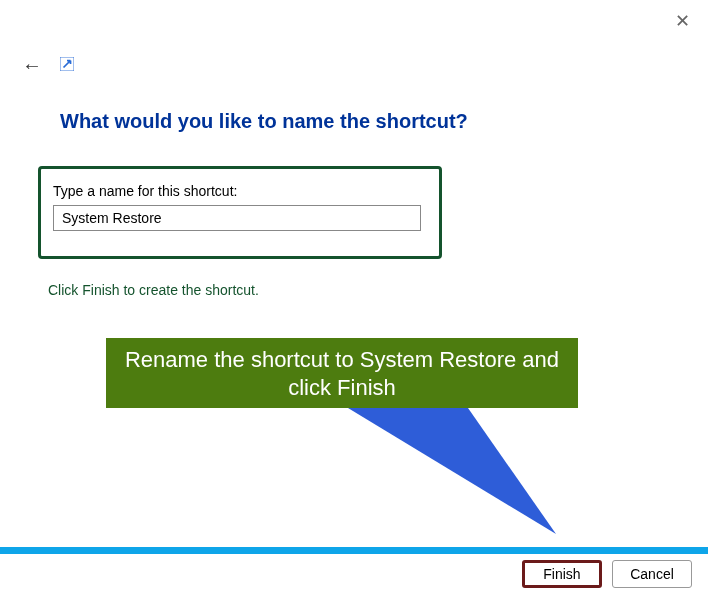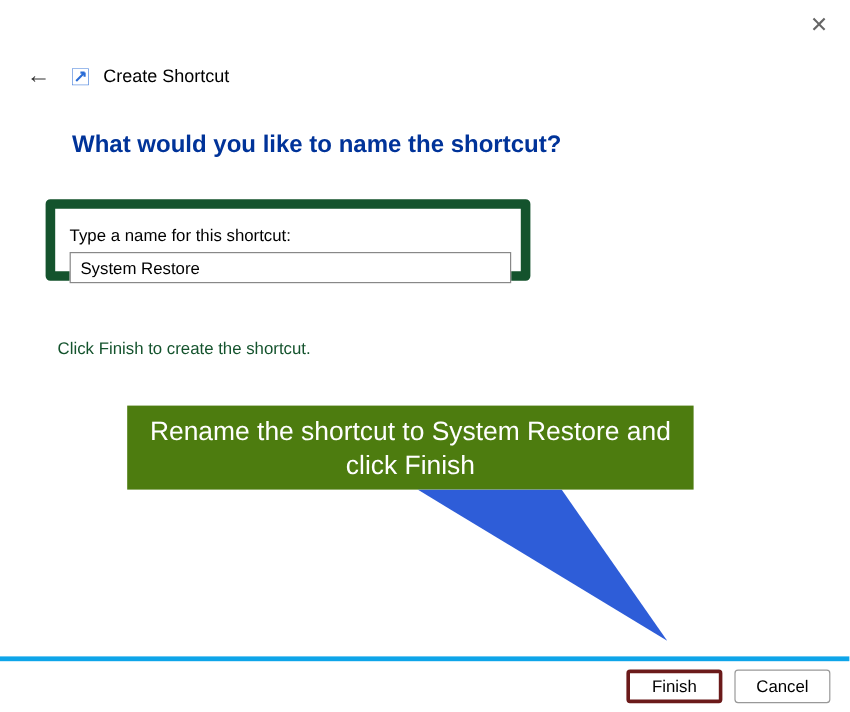--- a/index.html
+++ b/index.html
@@ -5,46 +5,45 @@
   * { box-sizing: border-box; margin: 0; padding: 0; }
   html, body { width: 708px; height: 593px; font-family: "Segoe UI", Arial, sans-serif; background: #fff; overflow: hidden; }
   .window { position: relative; width: 708px; height: 593px; background: #fff; }
   .close { position: absolute; top: 10px; right: 18px; color: #666; font-size: 18px; cursor: pointer; font-family: Arial, sans-serif; }
   .header { position: absolute; top: 50px; left: 16px; display: flex; align-items: center; gap: 12px; }
   .back-arrow { font-size: 20px; color: #333; cursor: pointer; padding: 2px 6px; }
   .shortcut-icon { width: 14px; height: 14px; display: flex; align-items: center; justify-content: center; }
   .shortcut-icon svg { width: 14px; height: 14px; }
   .wizard-title { font-size: 15px; color: #000; }
   .heading { position: absolute; top: 110px; left: 60px; color: #003399; font-size: 20px; font-weight: 700; }
-  .highlight-box { position: absolute; top: 166px; left: 38px; width: 404px; height: 68px; border: 8px solid #14532d; border-radius: 4px; padding: 14px 20px 12px 12px; }
+  .highlight-box { position: absolute; top: 166px; left: 38px; width: 404px; height: 93px; border: 3px solid #14532d; border-radius: 4px; padding: 14px 20px 12px 12px; }
   .label { font-size: 14px; color: #000; margin-bottom: 6px; }
   .name-input { width: 368px; height: 26px; border: 1px solid #888; padding: 2px 8px; font-size: 14px; font-family: Liberation Sans, sans-serif; outline: none; }
   .instruction { position: absolute; top: 282px; left: 48px; font-size: 14px; color: #14532d; }
   .callout { position: absolute; top: 338px; left: 106px; width: 472px; height: 70px; background: #4d7c0f; color: #fff; font-size: 22px; text-align: center; padding: 8px 12px; line-height: 1.25; }
   .callout-tail { position: absolute; top: 408px; left: 348px; width: 214px; height: 130px; }
-  .footer { position: absolute; bottom: 0; left: 0; width: 100%; height: 46px; border-top: 4px solid #0ea5e9; display: flex; align-items: center; justify-content: flex-end; padding-right: 16px; gap: 10px; }
+  .footer { position: absolute; bottom: 0; left: 0; width: 100%; height: 46px; border-top: 7px solid #0ea5e9; display: flex; align-items: center; justify-content: flex-end; padding-right: 16px; gap: 10px; }
   .btn { width: 80px; height: 28px; font-size: 14px; background: #fff; border: 1px solid #999; border-radius: 3px; cursor: pointer; font-family: inherit; }
   .btn-finish { border: 3px solid #6b1a1a; }
 </style>
 </head>
 <body>
 
 <div class="window">
 
   <div class="close">✕</div>
 
   <div class="header">
     <span class="back-arrow">←</span>
     <span class="shortcut-icon">
       <svg viewBox="0 0 16 16">
         <rect x="0" y="0" width="16" height="16" fill="#fff" stroke="#2a6cd6" stroke-width="1"></rect>
         <path d="M4 12 L12 4 M12 4 L8 4 M12 4 L12 8" stroke="#2a6cd6" stroke-width="2" fill="none"></path>
       </svg>
     </span>
-    <span class="wizard-title">Create Shortcut</span>
   </div>
 
   <div class="heading">What would you like to name the shortcut?</div>
 
   <div class="highlight-box">
     <div class="label">Type a name for this shortcut:</div>
     <input class="name-input" type="text" value="System Restore" style="">
   </div>
 
   <div class="instruction">Click Finish to create the shortcut.</div>

